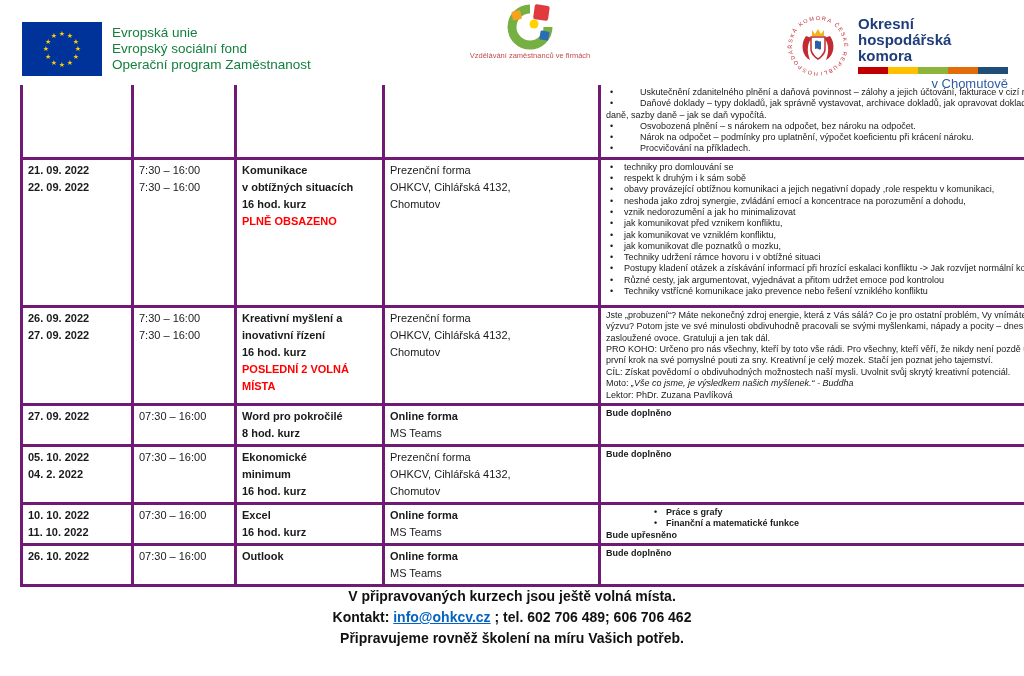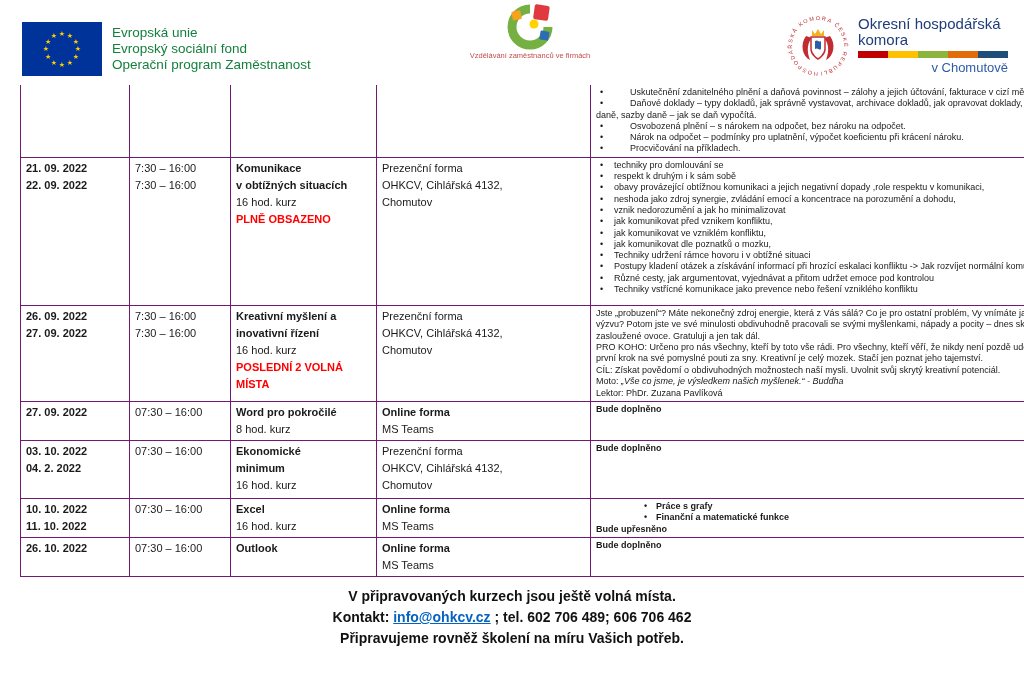--- a/index.html
+++ b/index.html
@@ -11,39 +11,39 @@
   .eu-group{position:absolute;left:22px;top:22px;display:flex;align-items:center;}
   .eu-flag{width:80px;height:54px;display:block;}
   .eu-text{margin-left:10px;font-size:13.5px;line-height:16px;color:#15803d;}
   .ck-group{position:absolute;left:420px;top:4px;width:220px;text-align:center;}
   .ck-icon{display:block;margin:0 auto;}
   .ck-title{font-size:20px;font-weight:bold;letter-spacing:.5px;color:#2d4f9e;line-height:20px;}
   .ck-sub{font-size:7.5px;color:#c0504d;margin-top:1px;}
   .ohk-group{position:absolute;left:786px;top:12px;width:230px;}
   .ohk-emblem{position:absolute;left:0;top:2px;}
   .ohk-right{position:absolute;left:72px;top:4px;width:152px;}
-  .ohk-name{font-size:15px;font-weight:normal;color:#1f3d7a;line-height:16px;}
+  .ohk-name{font-size:15px;font-weight:bold;color:#1f3d7a;line-height:16px;}
   .ohk-bar{display:flex;height:7px;margin-top:3px;width:150px;}
   .ohk-bar span{flex:1;}
   .ohk-loc{font-size:13px;color:#2d5ca6;text-align:right;margin-top:2px;width:150px;}
 
   
   table.sched{position:absolute;left:20px;top:85px;border-collapse:collapse;table-layout:fixed;
               width:990px;}
-  table.sched td{border:1px solid #701a75;vertical-align:top;padding:2px 5px;overflow:hidden;}
+  table.sched td{border:3px solid #701a75;vertical-align:top;padding:2px 5px;overflow:hidden;}
   tr.cut td{border-top:none;}
   td.c-date{width:98px;padding-left:8px;}
   td.c-time{width:90px;}
   td.c-course{width:135px;}
   td.c-form{width:203px;}
   td.c-content{width:464px;padding:1px 3px;}
   .dl{font-size:11px;font-weight:bold;line-height:17px;white-space:nowrap;}
   .tl{font-size:11px;line-height:17px;white-space:nowrap;}
   .cl{font-size:11px;font-weight:bold;line-height:17px;}
-  .cl.sub{font-weight:normal;}
+  .cl.sub{font-weight:bold;}
   .status{font-size:11px;font-weight:bold;line-height:17px;color:#ff0000;}
   .fl{font-size:11px;line-height:17px;}
   .fl.b{font-weight:bold;}
   .bullet{font-size:9px;line-height:11.3px;}
   .bullet .dot{display:inline-block;width:14px;text-align:left;padding-left:4px;}
   .bullet.wide .dot{width:30px;}
   .bullet.xind{padding-left:48px;font-weight:bold;}
   .bullet.xind .dot{width:12px;padding-left:0;}
   .para{font-size:9px;line-height:11.4px;}
   .para .lead{font-weight:normal;}
@@ -220,21 +220,21 @@
           <td class="c-form">
             <div class="fl b">Online forma</div>
             <div class="fl">MS Teams</div>
           </td>
           <td class="c-content">
             <div class="note">Bude doplněno</div>
           </td>
         </tr>
         <tr style="height: 58px;">
           <td class="c-date">
-            <div class="dl">03. 10. 2022</div>
+            <div class="dl">05. 10. 2022</div>
             <div class="dl">04. 2. 2022</div>
           </td>
           <td class="c-time">
             <div class="tl">07:30 – 16:00</div>
           </td>
           <td class="c-course">
             <div class="cl">Ekonomické</div>
             <div class="cl">minimum</div>
             <div class="cl sub">16 hod. kurz</div>
           </td>

